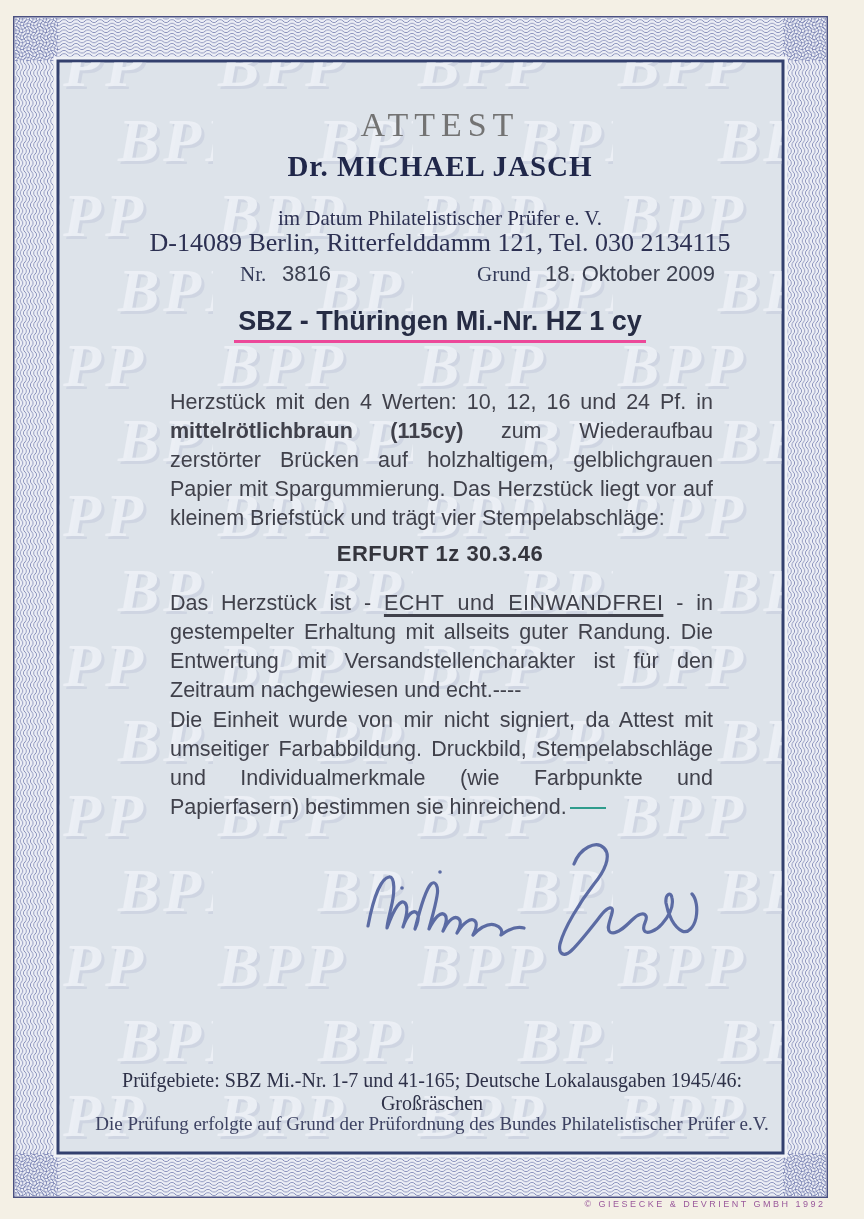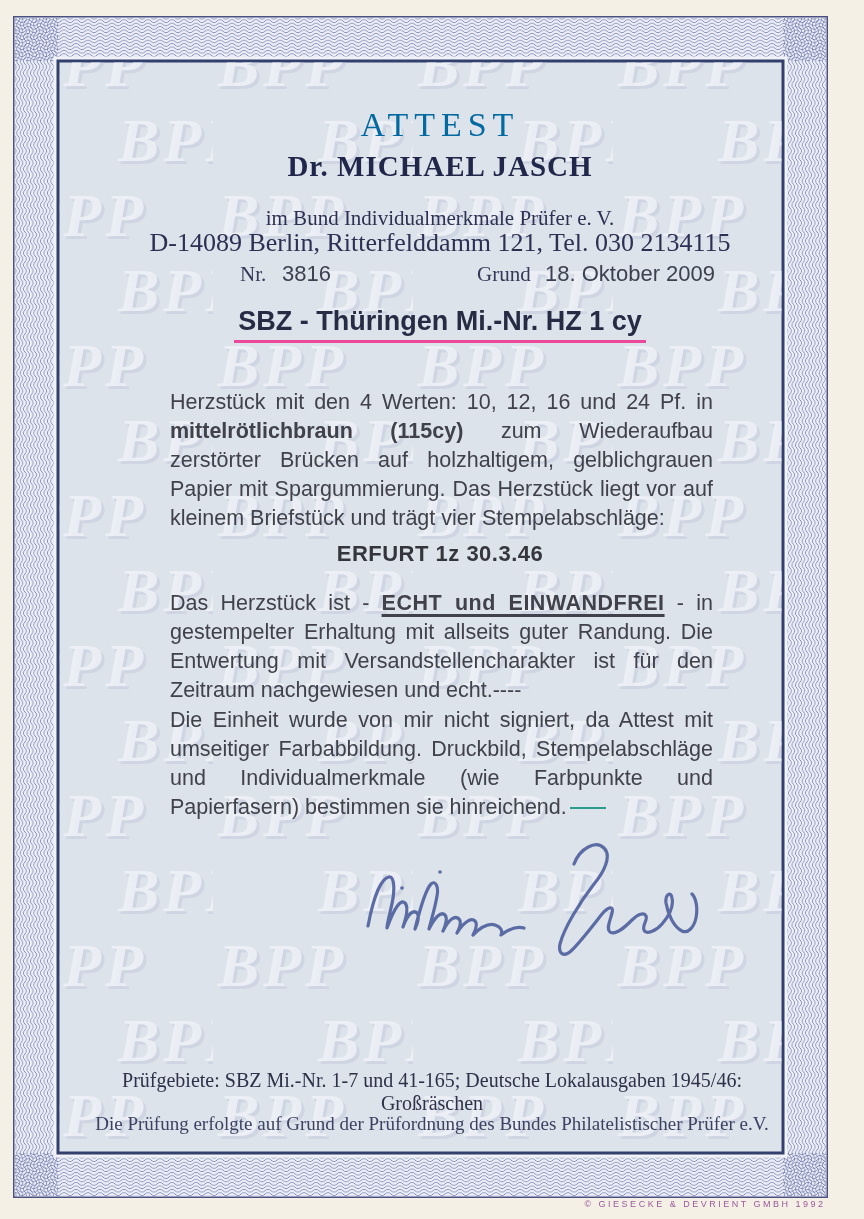--- a/index.html
+++ b/index.html
@@ -9,21 +9,21 @@
     background:#f4f0e5;
     overflow:hidden;
     font-family:"Liberation Sans",sans-serif;
   }
   .abs{position:absolute;}
   .serif{font-family:"Liberation Serif",serif;}
   .sans{font-family:"Liberation Sans",sans-serif;}
   .center{left:110px;width:660px;text-align:center;}
 
   
-  .title{top:106px;font-size:34px;letter-spacing:6px;color:#0369a1;}
+  .title{top:106px;font-size:34px;letter-spacing:6px;color:#737373;}
   .name{top:150px;font-size:29px;font-weight:bold;letter-spacing:1px;color:#20274a;}
   .role{top:185px;font-size:19px;color:#2c3052;}
   .assoc{top:206px;font-size:21px;color:#2c3052;}
   .addr{top:228px;font-size:26px;color:#2c3052;}
 
   
   .nr-label{left:240px;top:262px;font-size:21px;color:#333a58;}
   .nr-value{left:282px;top:261px;font-size:22px;color:#3c4050;}
   .datum-label{left:477px;top:262px;font-size:21px;color:#333a58;}
   .datum-value{left:545px;top:261px;font-size:22px;color:#3c4050;}
@@ -32,21 +32,21 @@
   .subject{top:306px;font-size:27px;font-weight:bold;color:#262c44;}
   .subject .u{border-bottom:3px solid #ec4899;padding:0 4px 4px 4px;}
 
   
   .para{left:170px;width:543px;text-align:justify;font-size:21.5px;line-height:29px;color:#40414b;}
   .p1{top:388px;}
   .cancel{top:541px;font-size:22px;font-weight:bold;color:#34353d;letter-spacing:0.5px;}
   .p2{top:589px;}
   .p3{top:706px;}
   .bold-run{font-weight:bold;}
-  .echt-run{font-weight:bold;text-decoration:underline;text-decoration-thickness:2.5px;text-underline-offset:4px;letter-spacing:0.5px;}
+  .echt-run{font-weight:normal;text-decoration:underline;text-decoration-thickness:2.5px;text-underline-offset:4px;letter-spacing:0.5px;}
   .trail-mark{display:inline-block;width:36px;border-bottom:2.5px solid #2e9c8c;transform:translateY(-5px);margin-left:3px;}
 
   
   .footer1{top:1069px;font-size:20px;color:#2e3148;}
   .footer2{top:1113px;font-size:19px;color:#3d4262;}
   .credit{top:1199px;left:560px;width:290px;text-align:center;font-size:9px;letter-spacing:2.5px;color:#99589b;}
 
   .frame-svg{left:13px;top:16px;}
   .sig-svg{left:350px;top:830px;}
 
@@ -84,21 +84,21 @@
     <rect x="0.75" y="0.75" width="813.5" height="1180.5" fill="none" stroke="#4a5080" stroke-width="1.5"></rect>
 
     <rect x="43" y="43" width="729" height="1096" fill="none" stroke="#f0f2f7" stroke-width="5"></rect>
 
     <rect x="45" y="45" width="725" height="1092" fill="#dde3ea" stroke="#33406e" stroke-width="3"></rect>
     <rect x="46.5" y="46.5" width="722" height="1089" fill="url(#bpp)"></rect>
   </svg>
 
   <div class="abs center serif title">ATTEST</div>
   <div class="abs center serif name">Dr. MICHAEL JASCH</div>
-  <div class="abs center serif assoc">im Bund Individualmerkmale Prüfer e. V.</div>
+  <div class="abs center serif assoc">im Datum Philatelistischer Prüfer e. V.</div>
   <div class="abs center serif addr">D-14089 Berlin, Ritterfelddamm 121, Tel. 030 2134115</div>
 
   <div class="abs serif nr-label">Nr.</div>
   <div class="abs sans nr-value">3816</div>
   <div class="abs serif datum-label">Grund</div>
   <div class="abs sans datum-value">18. Oktober 2009</div>
 
   <div class="abs center sans subject">
     <span class="u">SBZ - Thüringen Mi.-Nr. HZ 1 cy</span>
   </div>

